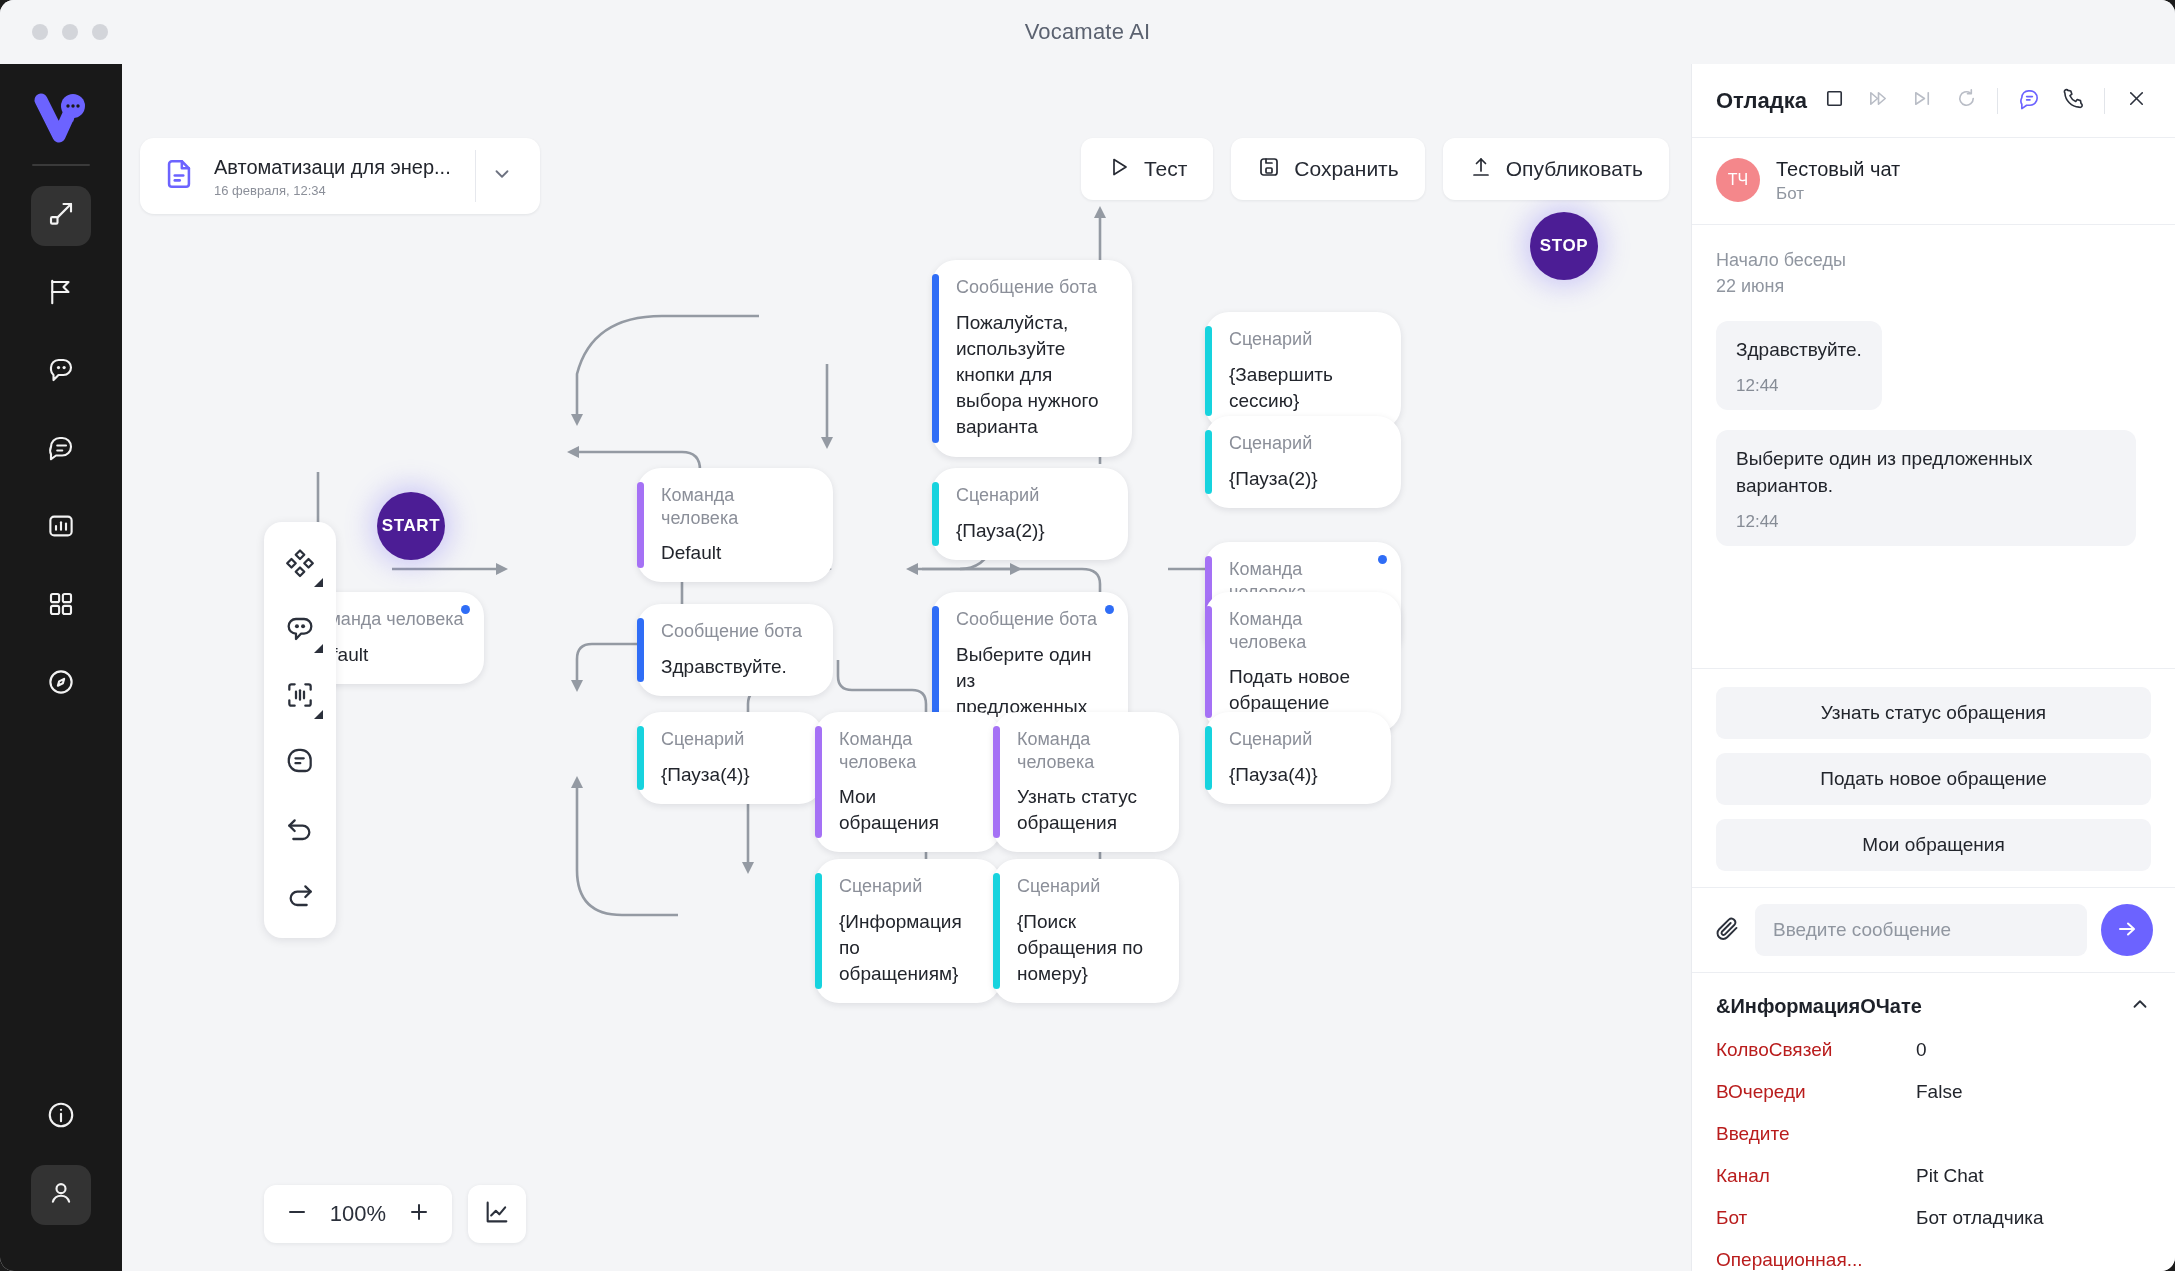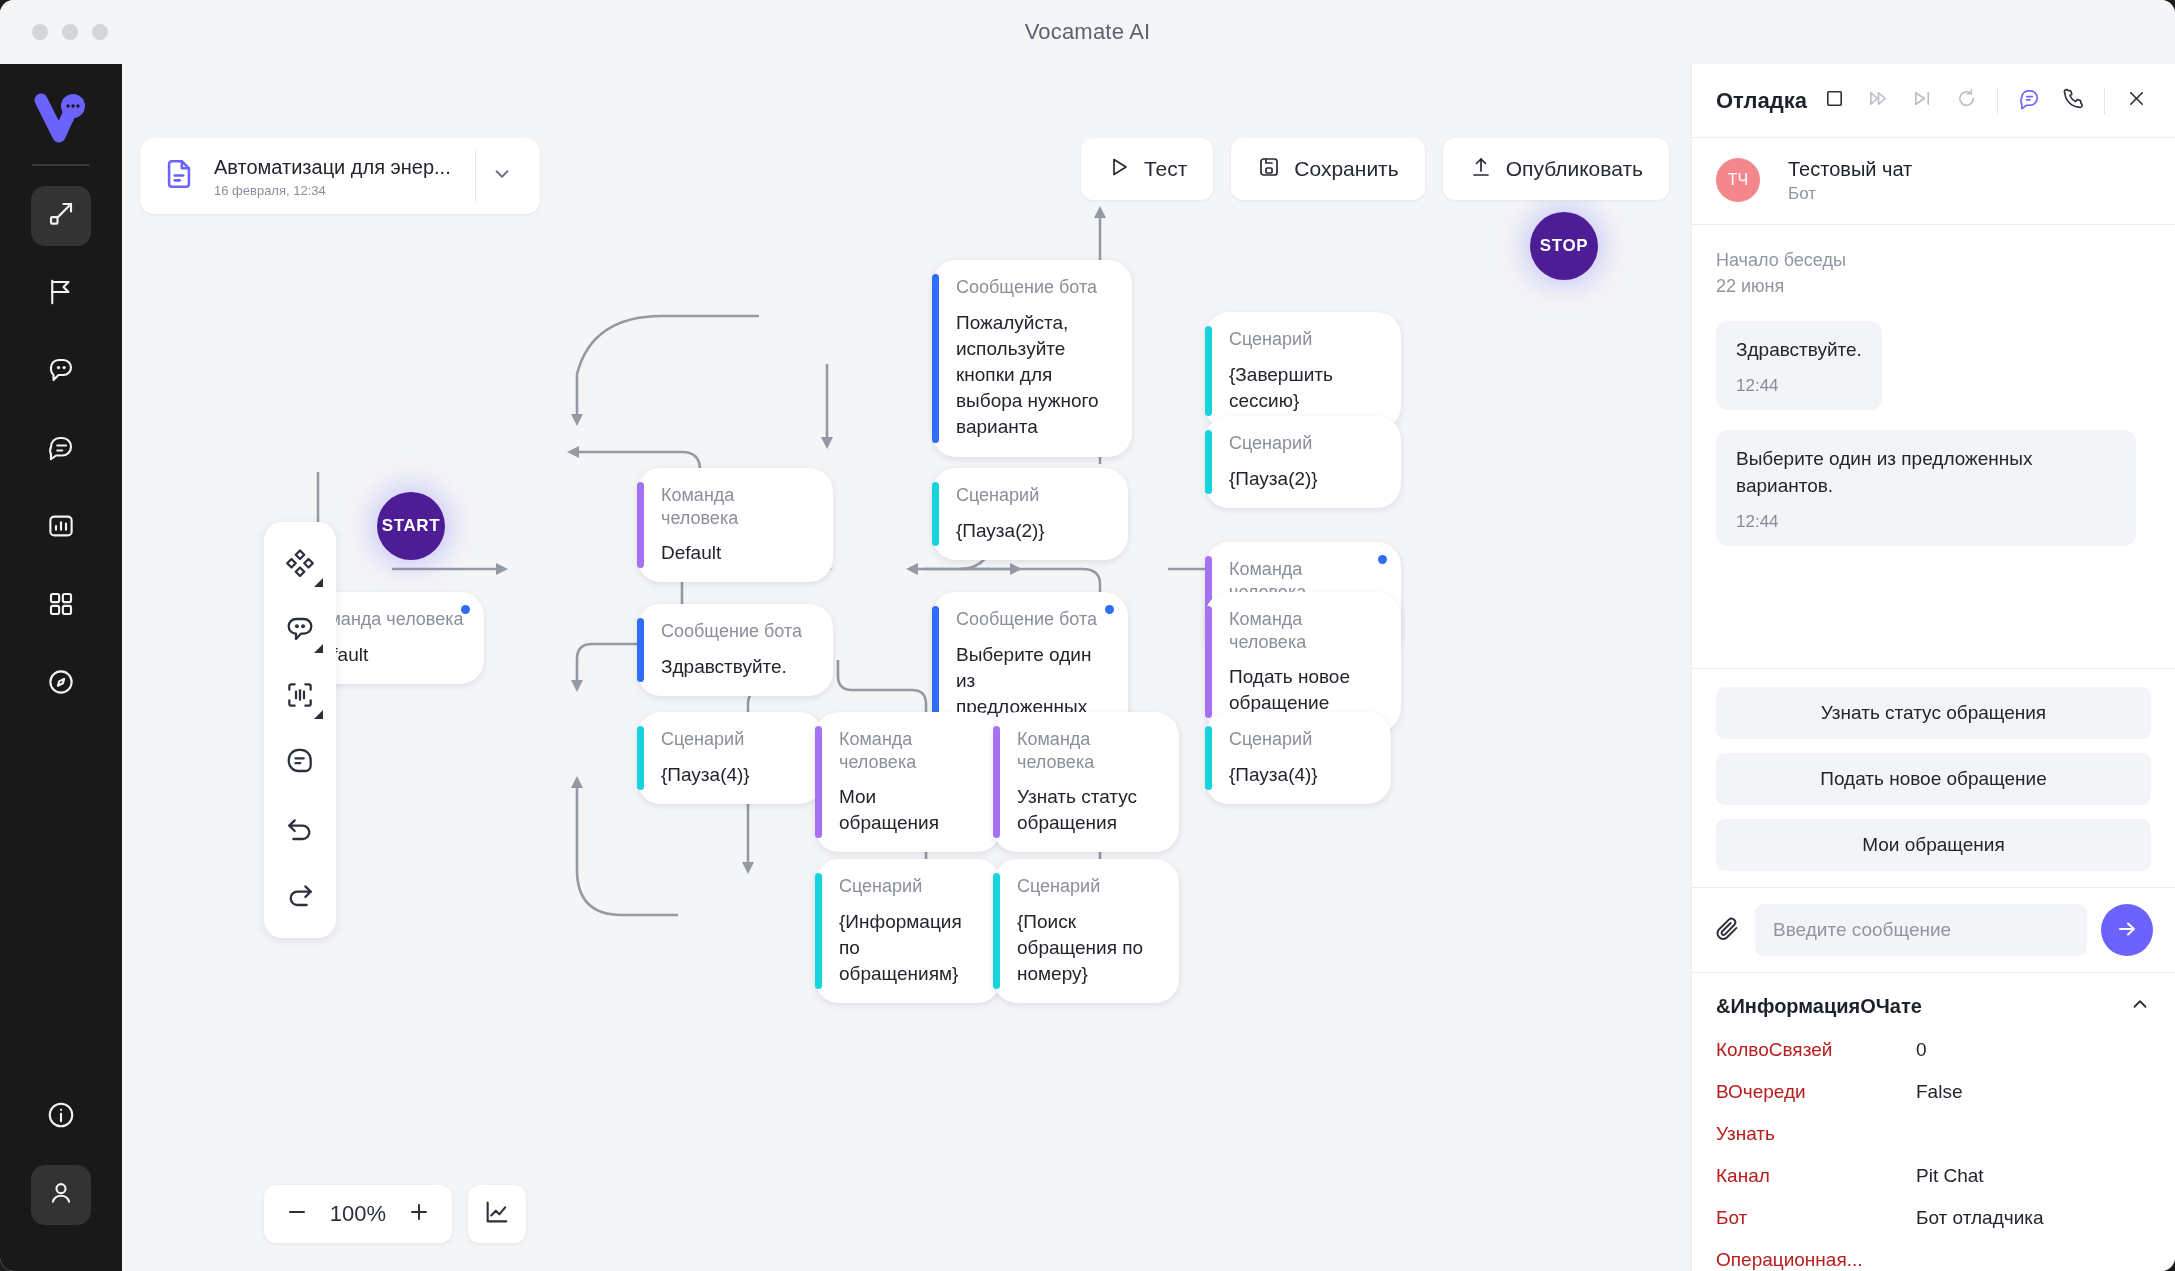--- a/index.html
+++ b/index.html
@@ -161,21 +161,21 @@
   }
   .dbg-title { font-size: 22px; font-weight: bold; color: #1d2129; }
   .dbg-tools { margin-left: auto; display: flex; align-items: center; gap: 10px; }
   .dbg-ic { width: 34px; height: 34px; display:flex; align-items:center; justify-content:center; cursor:pointer; }
   .dbg-ic svg { width: 23px; height: 23px; fill: none; stroke: #2b303b; stroke-width: 1.7;
                 stroke-linecap: round; stroke-linejoin: round; }
   .dbg-ic.dim svg { stroke: #b9bdc6; }
   .dbg-ic.accent svg { stroke: #6c63ff; }
   .dbg-vdiv { width: 1px; height: 26px; background: #e2e5ea; margin: 0 4px; }
 
-  .dbg-chat-head { display: flex; align-items: center; gap: 28px; padding: 18px 24px 20px;
+  .dbg-chat-head { display: flex; align-items: center; gap: 16px; padding: 18px 24px 20px;
                    border-bottom: 1px solid #eceef2; }
   .avatar { width: 44px; height: 44px; border-radius: 50%; background: #f4878b; color: #fff;
             display: flex; align-items: center; justify-content: center; font-size: 16px; }
   .chat-name { font-size: 20px; color: #1d2129; line-height: 1.3; }
   .chat-role { font-size: 17px; color: #9096a0; margin-top: 2px; }
 
   .dbg-msgs { flex: 1 1 auto; overflow: hidden; padding: 22px 24px 6px; min-height: 0; }
   .conv-start { text-align: left; font-size: 18px; color: #9096a0; line-height: 1.45; margin-bottom: 22px; }
   .bubble { background: #f3f4f7; border-radius: 12px; padding: 16px 20px 14px; margin-bottom: 20px;
             max-width: 400px; display: inline-block; }
@@ -754,21 +754,21 @@
         </div>
         <div class="kv">
           <span class="k">КолвоСвязей</span>
           <span class="v">0</span>
         </div>
         <div class="kv">
           <span class="k">ВОчереди</span>
           <span class="v">False</span>
         </div>
         <div class="kv">
-          <span class="k">Узнать</span>
+          <span class="k">Введите</span>
           <span class="v"></span>
         </div>
         <div class="kv">
           <span class="k">Канал</span>
           <span class="v">Pit Chat</span>
         </div>
         <div class="kv">
           <span class="k">Бот</span>
           <span class="v">Бот отладчика</span>
         </div>

